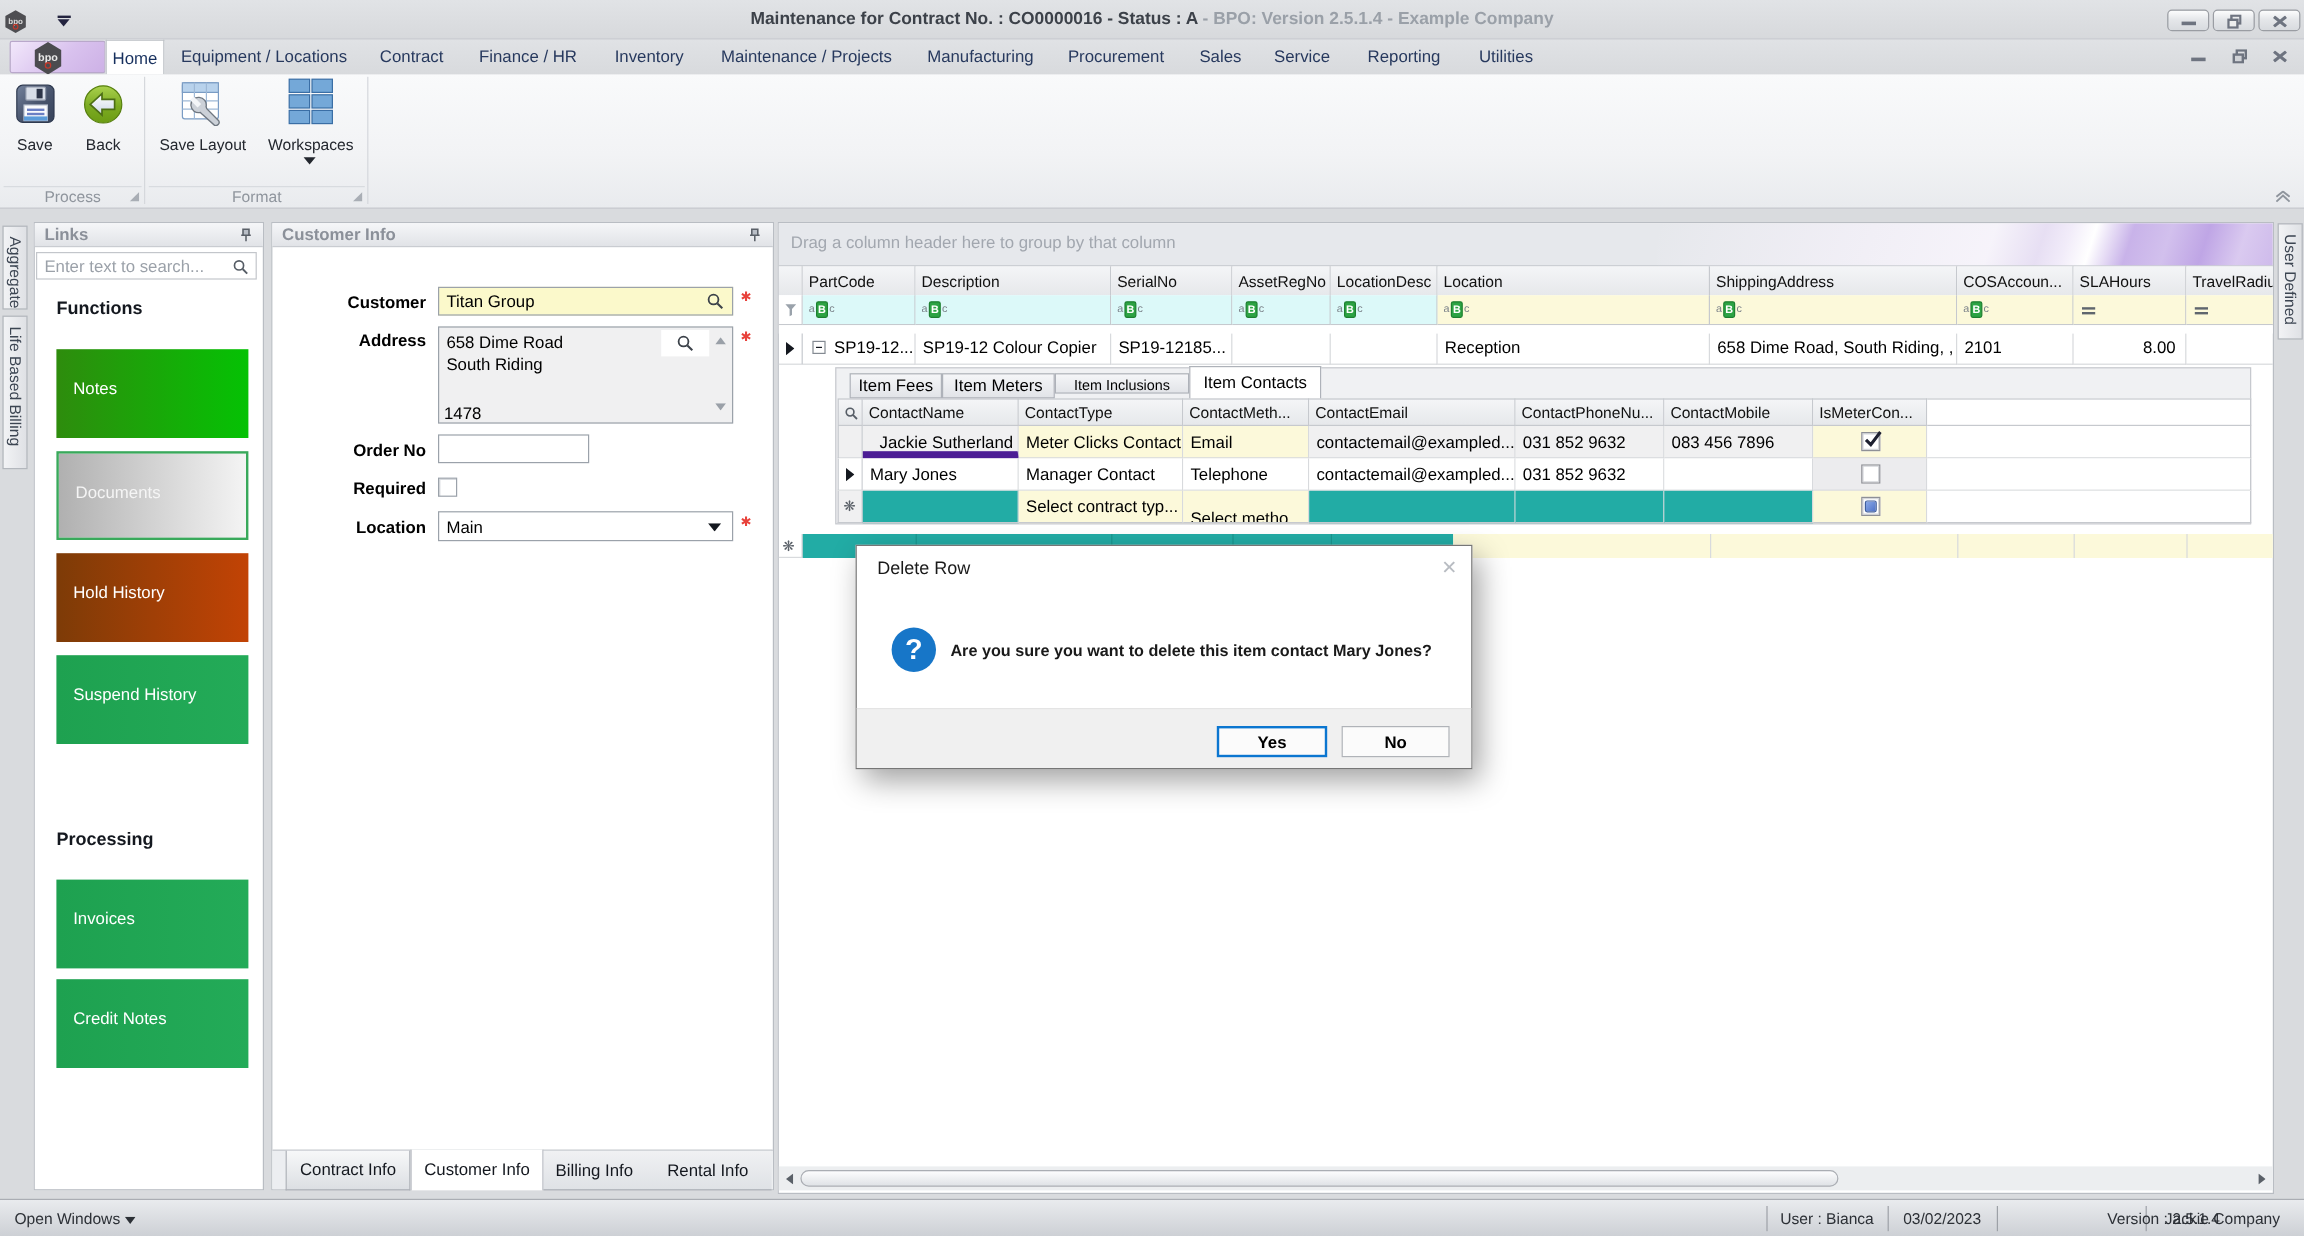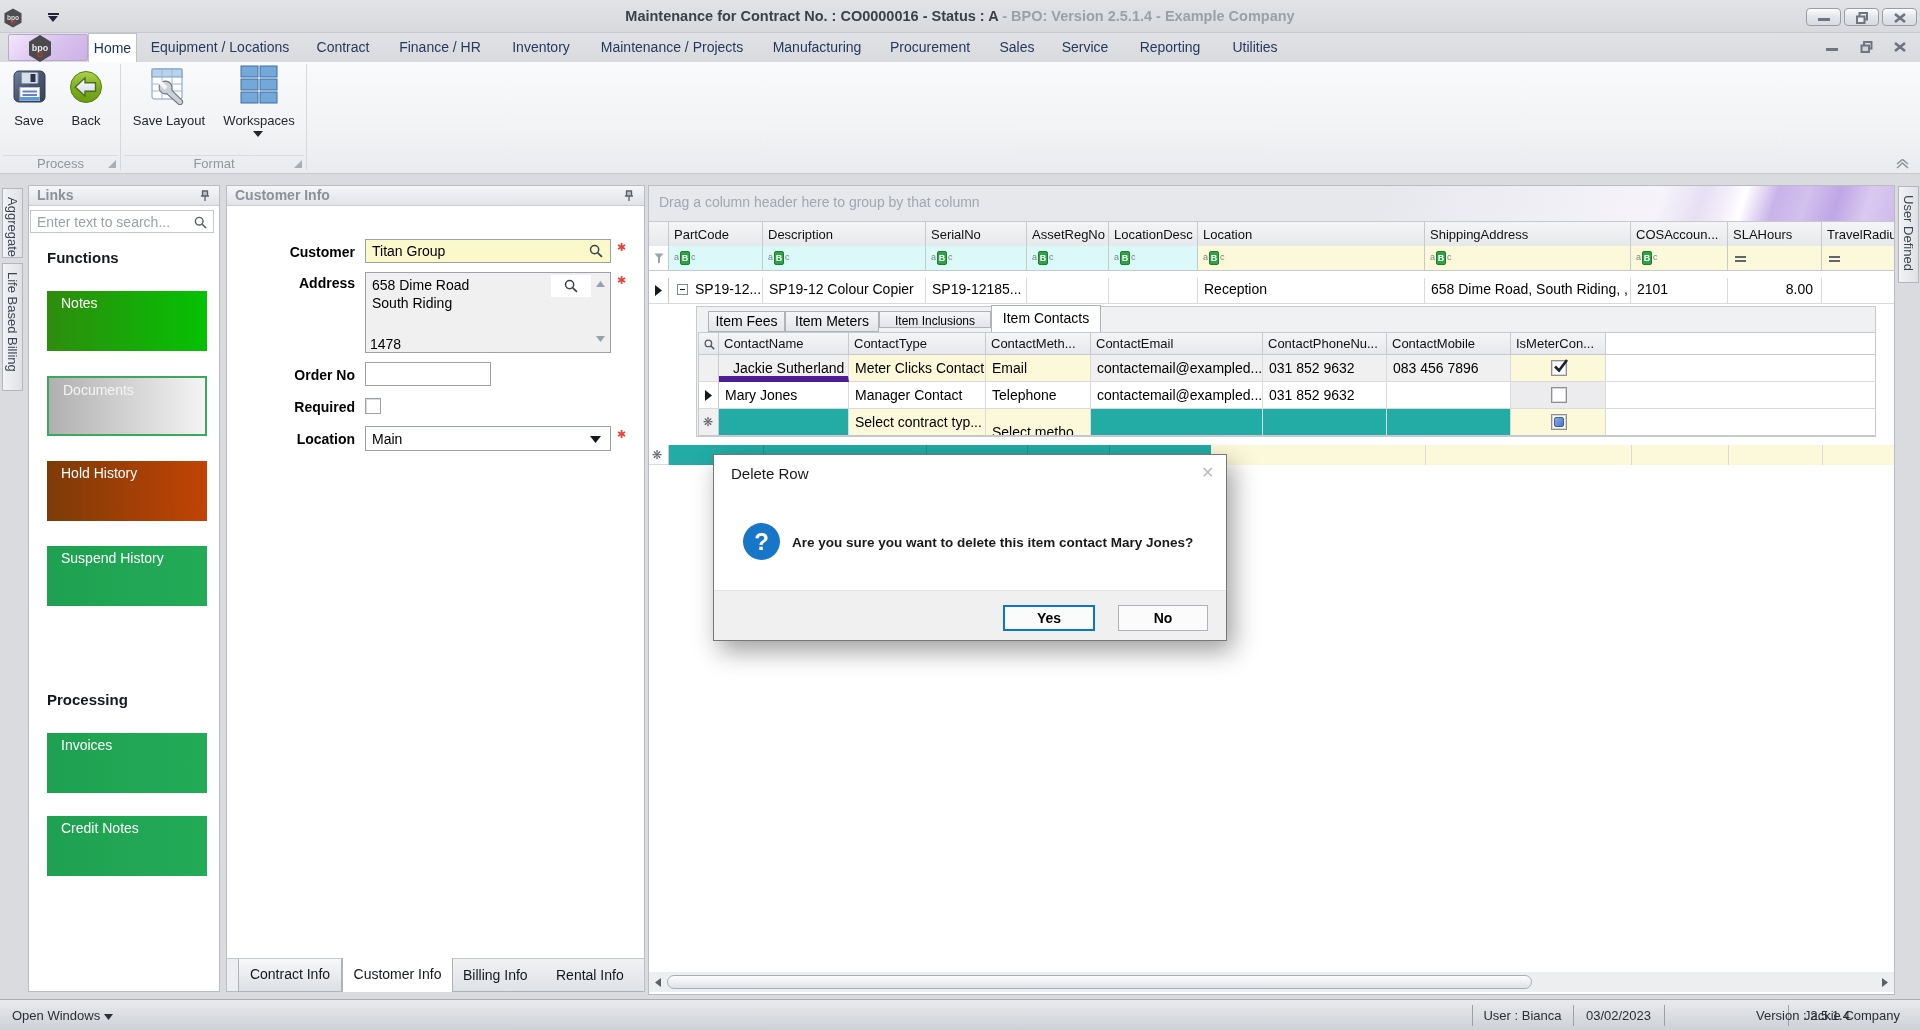--- a/index.html
+++ b/index.html
@@ -16,21 +16,21 @@
 
 #ribbon{position:absolute;left:0;top:62px;width:1920px;height:112px;background:linear-gradient(#f9fafb,#f2f3f5 60%,#e9ebee);border-bottom:1px solid #c7cacf}
 .rlabel{position:absolute;font-size:13px;color:#23272e;text-align:center}
 .rgroup{position:absolute;top:93px;height:34px;border-top:1px solid #d8dbdf;color:#8f959d;font-size:13px;text-align:center;line-height:16px}
 .gsep{position:absolute;top:2px;width:1px;height:106px;background:#d5d8dc}
 
 .panel{position:absolute;background:#fff;border:1px solid #b9bdc3}
 .phead{position:absolute;left:0;top:0;right:0;height:20px;background:linear-gradient(#f5f6f8,#e1e3e7);border-bottom:1px solid #c9ccd1;font-size:14px;font-weight:bold;color:#8b9099;padding-left:8px;line-height:19px}
 .pin{position:absolute;top:4px;width:12px;height:12px}
 
-.navbtn{position:absolute;left:18px;width:160px;height:60px;color:#fff;font-size:14px;padding:4px 0 0 14px}
+.navbtn{position:absolute;left:18px;width:160px;height:74px;color:#fff;font-size:14px;padding:24px 0 0 14px}
 
 .flabel{position:absolute;font-size:14px;font-weight:bold;color:#000;text-align:right}
 .star{position:absolute;color:#e8423b;font-size:11px}
 
 #grid{position:absolute;left:648px;top:185px;width:1247px;height:810px;background:#fff;border:1px solid #b9bdc3}
 .hcell{position:absolute;background:linear-gradient(#f4f5f7,#e6e8eb);border-right:1px solid #c6c9ce;font-size:13px;color:#111;padding:5px 0 0 5px;overflow:hidden;white-space:nowrap}
 .fcell{position:absolute;border-right:1px solid #c6c9ce;border-bottom:1px solid #c6c9ce}
 .dcell{position:absolute;border-right:1px solid #d8dadd;font-size:14px;padding:3px 0 0 6px;overflow:hidden;white-space:nowrap}
 .abc{display:inline-block;font-size:9px;color:#7b8289}
 .abc b{display:inline-block;background:#2da344;border:1px solid #1d8030;color:#fff;font-size:9px;width:10px;height:14px;line-height:13px;text-align:center;border-radius:2px;vertical-align:middle;margin:0 1px}
@@ -421,21 +421,21 @@
       </svg>
   </div>
 </div>
 
 <div id="dialog">
   <div class="abs" style="left:17px;top:10px;font-size:15px;color:#1a1a1a">Delete Row</div>
   <div class="abs" style="left:487px;top:8px;font-size:16px;color:#b8bcc2">✕</div>
   <div class="abs" style="left:29px;top:68px;width:37px;height:37px;border-radius:50%;background:#1776c8;color:#fff;text-align:center;font-size:24px;line-height:37px;font-weight:bold">?</div>
   <div class="abs" style="left:78px;top:80px;font-size:13.5px;font-weight:bold;color:#1a1a1a;white-space:nowrap">Are you sure you want to delete this item contact Mary Jones?</div>
   <div class="abs" style="left:0;top:135px;width:512px;height:50px;background:#f0f0f0;border-top:1px solid #e4e4e4">
-    <div class="abs" style="left:289px;top:14px;width:92px;height:26px;background:#fbfbfb;border:2px solid #0b76d0;text-align:center;font-size:14px;font-weight:bold;line-height:22px">Yes</div>
+    <div class="abs" style="left:300px;top:14px;width:92px;height:26px;background:#fbfbfb;border:2px solid #0b76d0;text-align:center;font-size:14px;font-weight:bold;line-height:22px">Yes</div>
     <div class="abs" style="left:404px;top:14px;width:90px;height:26px;background:#fbfbfb;border:1px solid #b0b3b8;text-align:center;font-size:14px;font-weight:bold;line-height:24px">No</div>
   </div>
 </div>
 
 <div id="statusbar">
   <div class="abs" style="left:12px;top:8px">Open Windows</div>
   <svg class="abs" style="left:104px;top:14px" width="9" height="6">
       <polygon points="0,0 9,0 4.5,6" fill="#2c3036"></polygon>
     </svg>
   <div class="ssep" style="left:1472px"></div>

